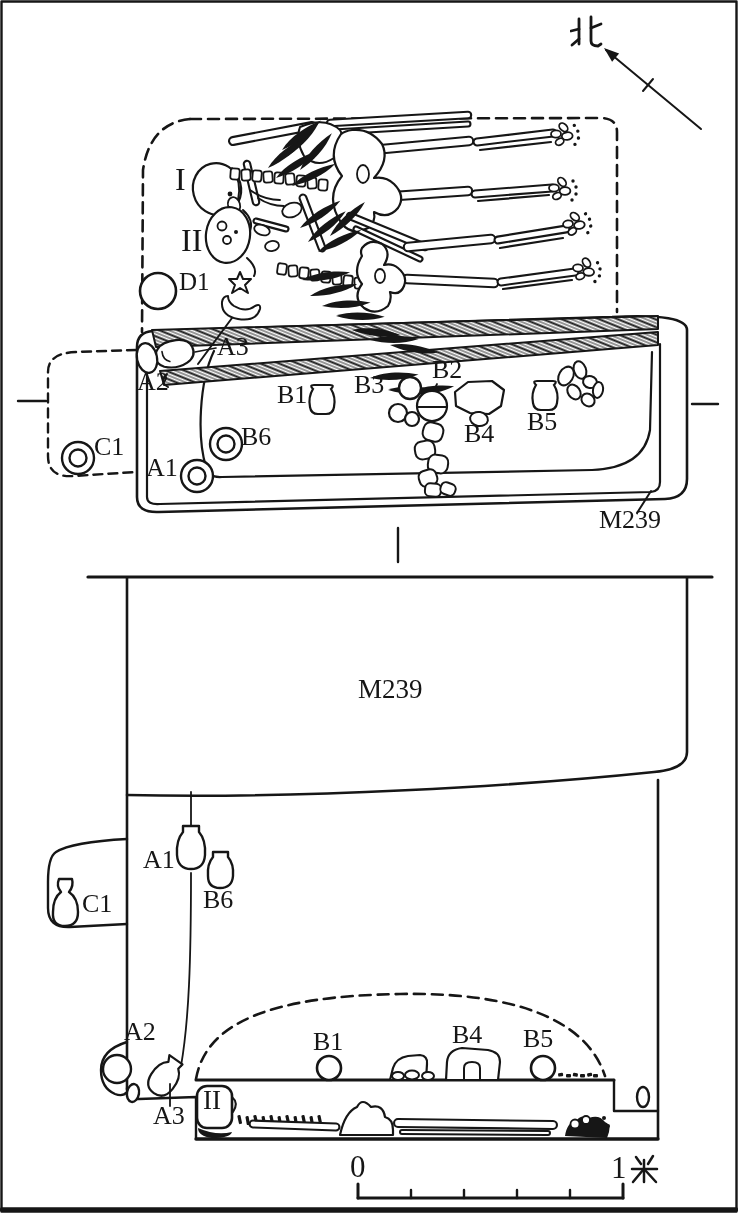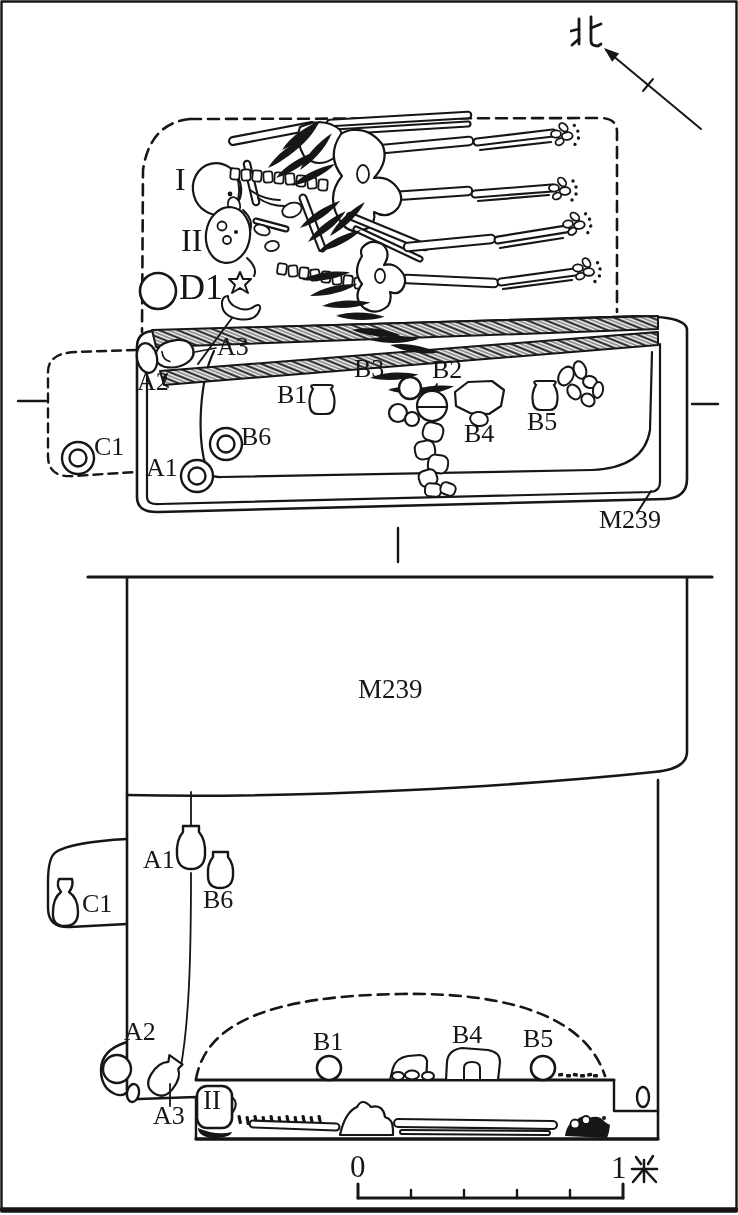--- a/index.html
+++ b/index.html
@@ -342,28 +342,28 @@
     <line x1="411" y1="1190" x2="411" y2="1198" stroke-width="2.4"></line>
     <line x1="464" y1="1190" x2="464" y2="1198" stroke-width="2.4"></line>
     <line x1="517" y1="1190" x2="517" y2="1198" stroke-width="2.4"></line>
     <line x1="570" y1="1190" x2="570" y2="1198" stroke-width="2.4"></line>
   </g>
 </svg>
 
 <div id="plan-labels" class="labels">
       <span class="fig-label" style="left: 175px; top: 163px; font-size: 32px;">I</span>
       <span class="fig-label" style="left: 181px; top: 224px; font-size: 32px;">II</span>
-      <span class="fig-label" style="left: 179px; top: 269px; font-size: 36px; text-align: right;">D1</span>
+      <span class="fig-label" style="left: 179px; top: 269px; font-size: 25px; text-align: right;">D1</span>
       <span class="fig-label" style="left: 217px; top: 334px; font-size: 26px;">A3</span>
       <span class="fig-label" style="left: 137px; top: 369px; font-size: 26px;">A2</span>
       <span class="fig-label" style="left: 94px; top: 434px; font-size: 26px;">C1</span>
       <span class="fig-label" style="left: 146px; top: 455px; font-size: 26px;">A1</span>
       <span class="fig-label" style="left: 241px; top: 424px; font-size: 26px;">B6</span>
       <span class="fig-label" style="left: 277px; top: 382px; font-size: 26px;">B1</span>
-      <span class="fig-label" style="left: 354px; top: 356px; font-size: 26px;">B3</span>
+      <span class="fig-label" style="left: 354px; top: 372px; font-size: 26px;">B3</span>
       <span class="fig-label" style="left: 432px; top: 357px; font-size: 26px;">B2</span>
       <span class="fig-label" style="left: 464px; top: 421px; font-size: 26px;">B4</span>
       <span class="fig-label" style="left: 527px; top: 409px; font-size: 26px;">B5</span>
       <span class="fig-label" style="left: 599px; top: 507px; font-size: 26px;">M239</span>
     </div>
 <div id="section-labels" class="labels">
       <span class="fig-label" style="left: 358px; top: 676px; font-size: 27px;">M239</span>
       <span class="fig-label" style="left: 143px; top: 847px; font-size: 26px;">A1</span>
       <span class="fig-label" style="left: 203px; top: 887px; font-size: 26px;">B6</span>
       <span class="fig-label" style="left: 82px; top: 891px; font-size: 26px;">C1</span>

